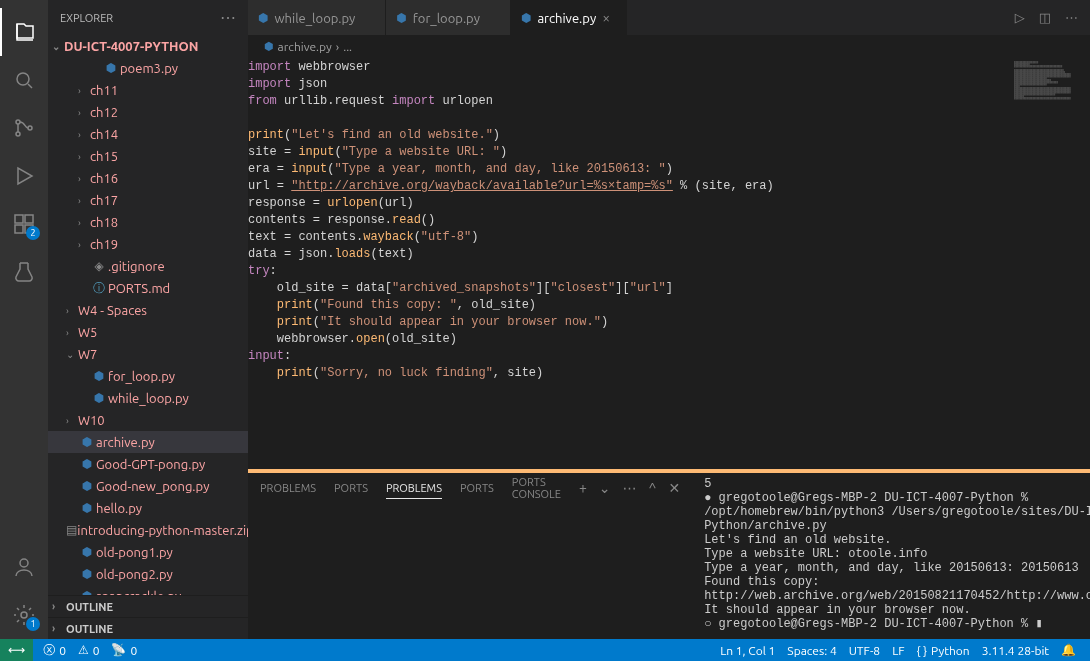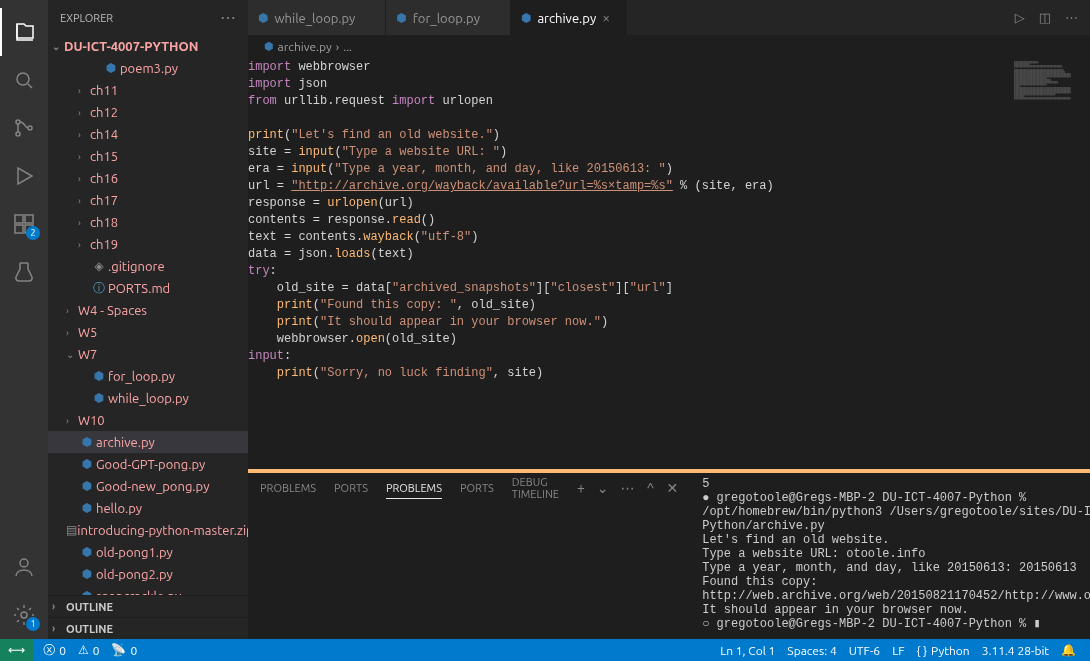--- a/index.html
+++ b/index.html
@@ -400,21 +400,21 @@
 ███████
 ████████████████████████████████████████
 </div>
     </div>
     <div class="panel">
       <div class="panel-tabs" id="ptabs">
         <div class="ptab">PROBLEMS</div>
           <div class="ptab">PORTS</div>
           <div class="ptab active">PROBLEMS</div>
           <div class="ptab">PORTS</div>
-          <div class="ptab">DEBUG TIMELINE</div>
+          <div class="ptab">PORTS CONSOLE</div>
           <div class="pactions">
           <span>+</span>
           <span>⌄</span>
           <span>⋯</span>
           <span>^</span>
           <span>✕</span>
         </div>
       </div>
       <div class="panel-body">
         <div class="terminal">5
@@ -453,18 +453,18 @@
 </div>
 
 <div class="status-bar">
   <div class="remote sitem">⟷</div>
   <div class="sitem">ⓧ <span>0</span></div>
   <div class="sitem">⚠ <span>0</span></div>
   <div class="sitem">📡 <span>0</span></div>
   <div class="lspacer"></div>
   <div class="sitem">Ln 1, Col 1</div>
   <div class="sitem">Spaces: 4</div>
-  <div class="sitem">UTF-6</div>
+  <div class="sitem">UTF-8</div>
   <div class="sitem">LF</div>
   <div class="sitem">{ } <span>Python</span></div>
   <div class="sitem">3.11.4 28-bit</div>
   <div class="sitem">🔔</div>
 </div>
 
 </body></html>

